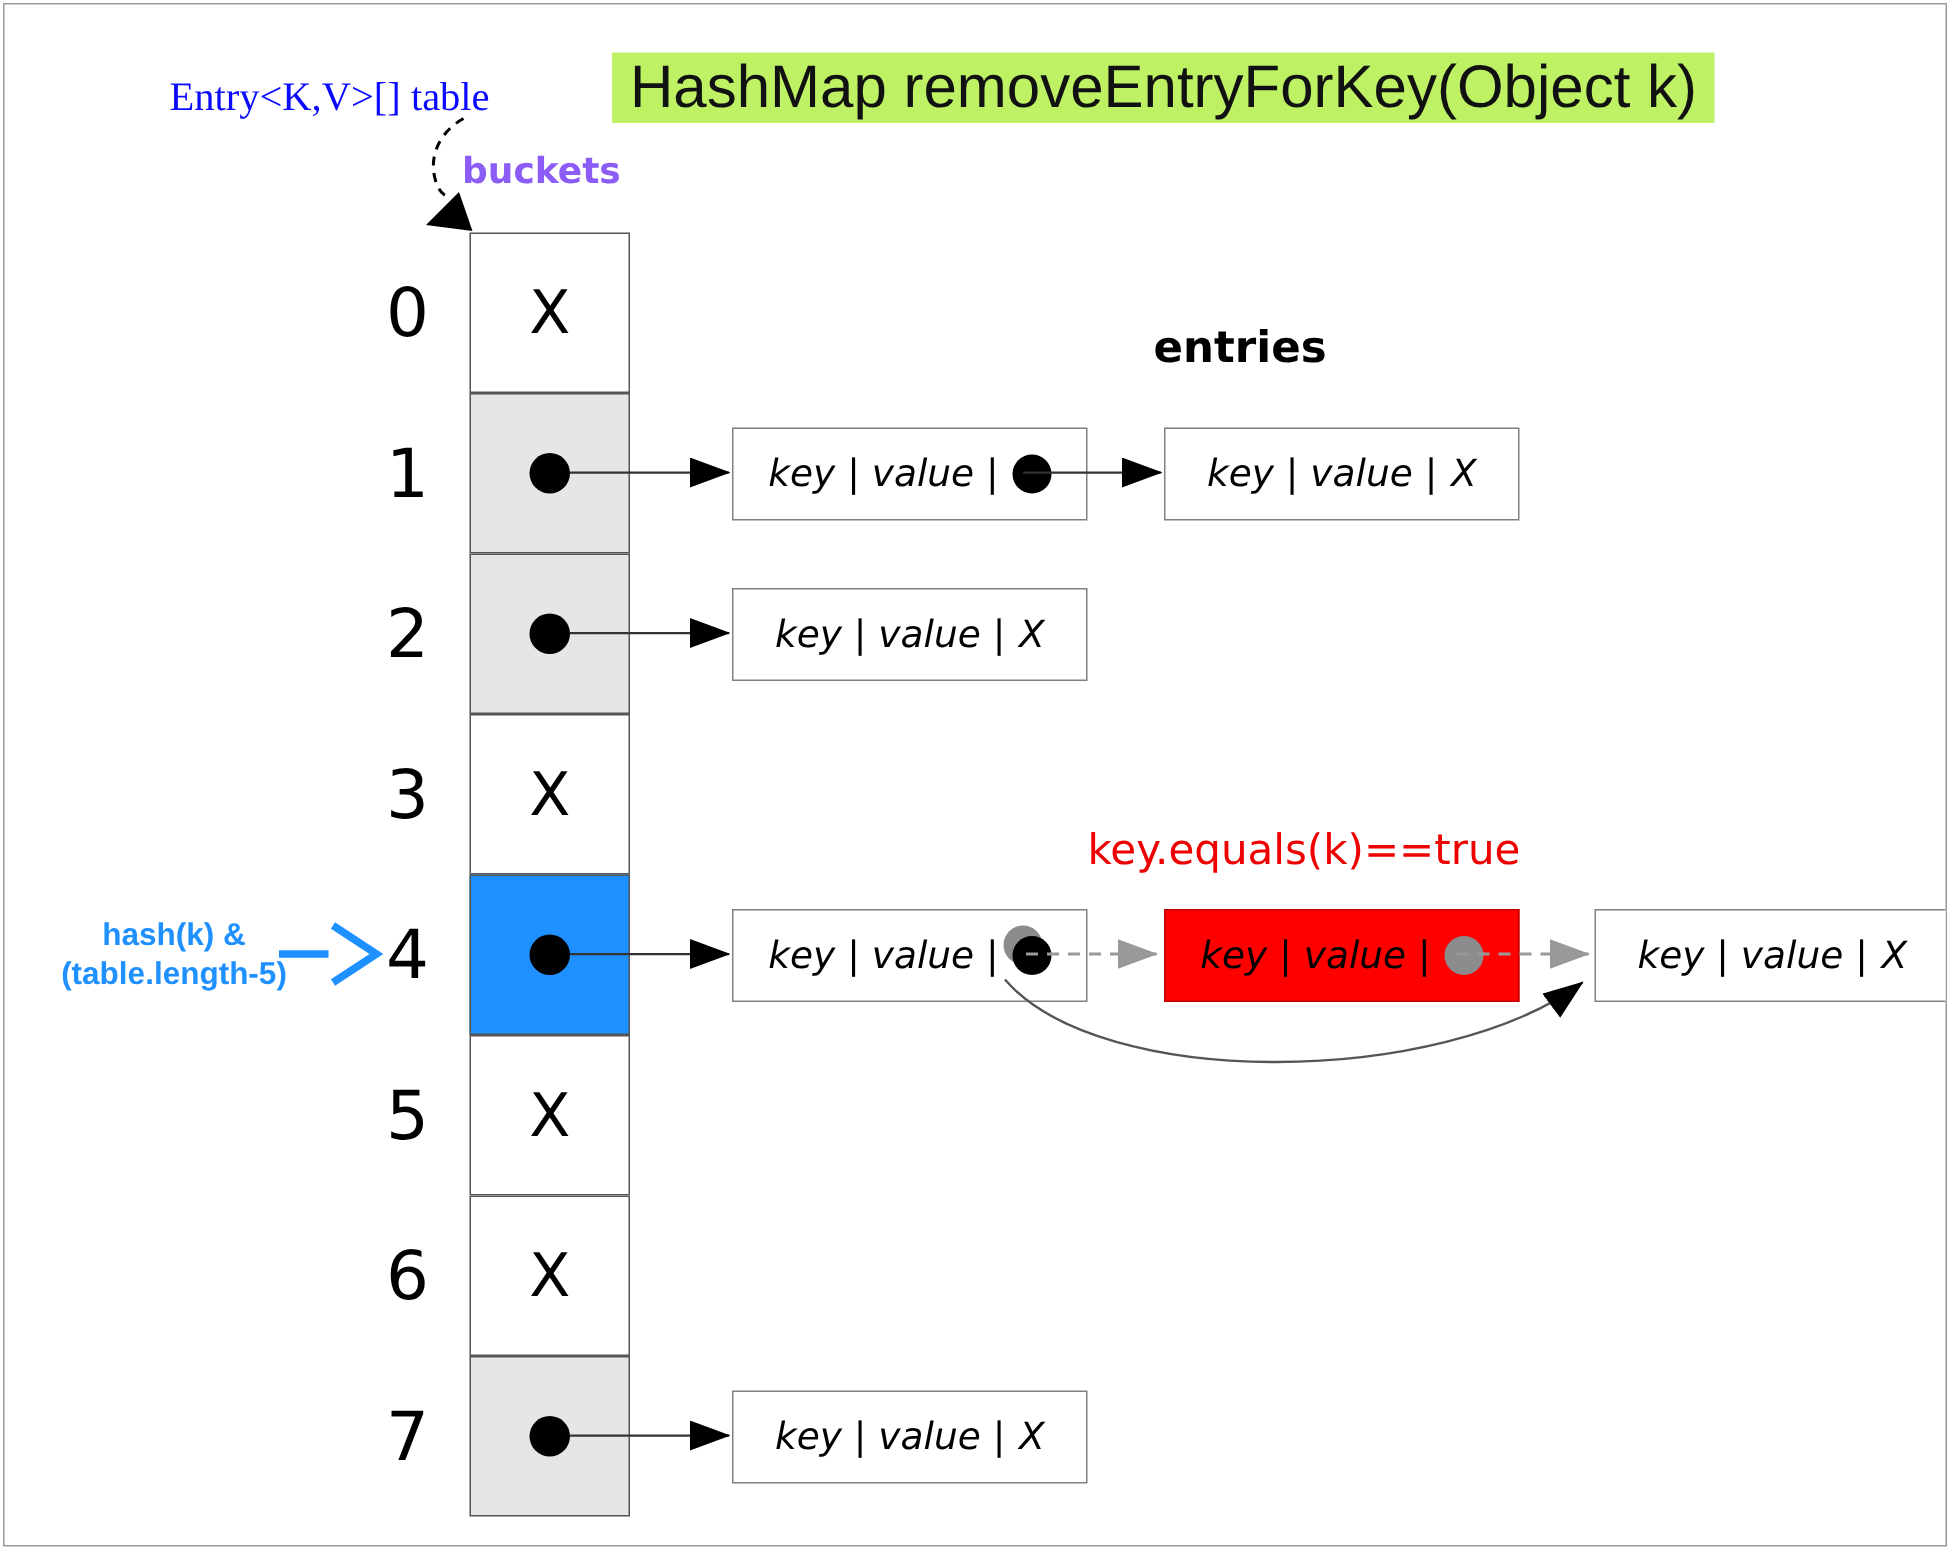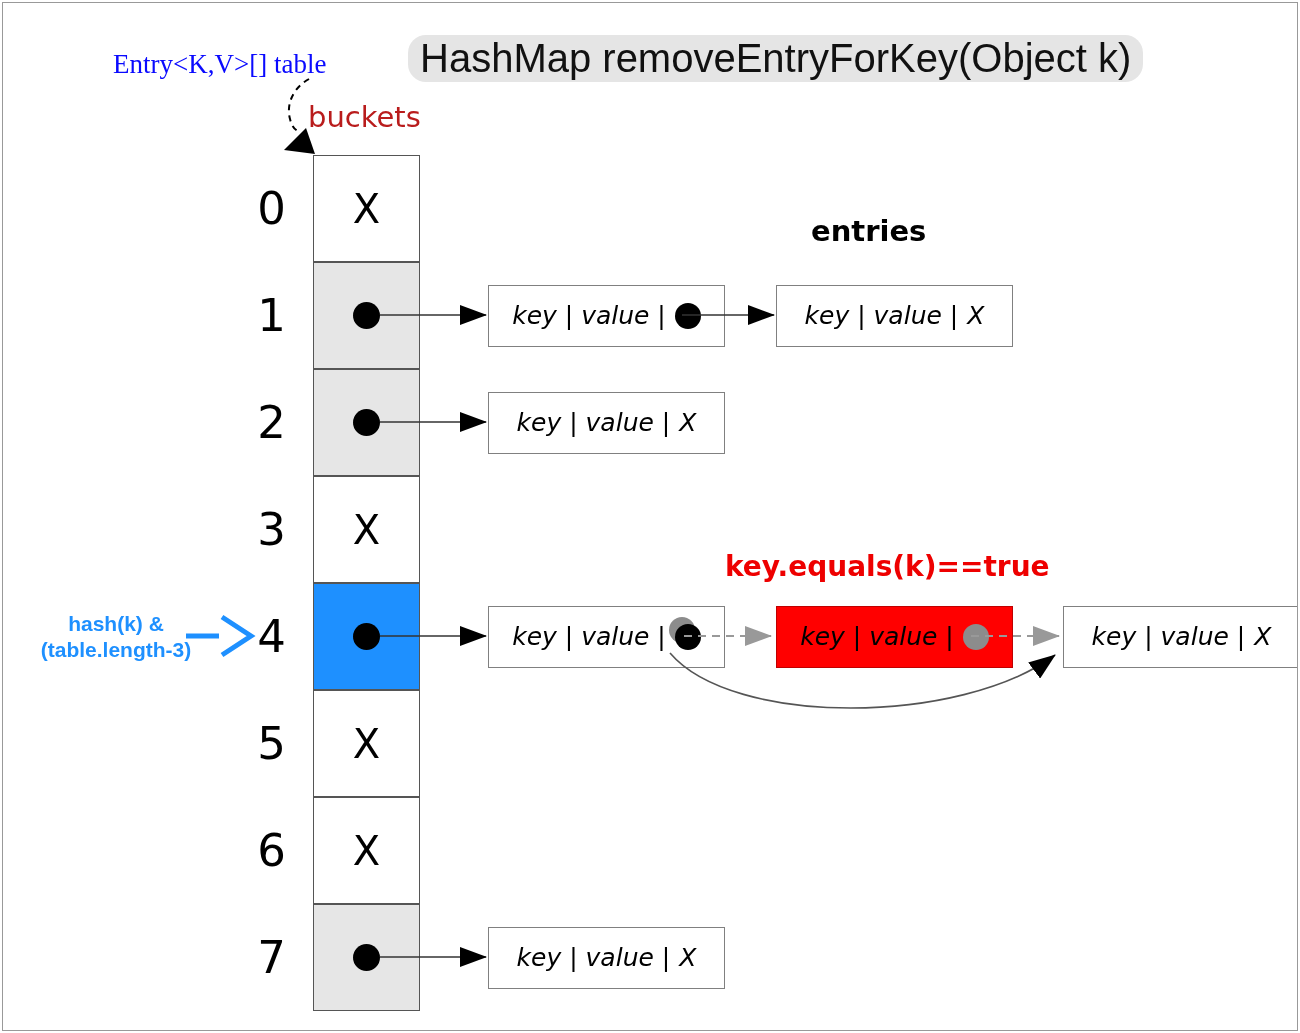--- a/index.html
+++ b/index.html
@@ -5,23 +5,23 @@
   html,body{margin:0;padding:0;background:#fff;font-family:"DejaVu Sans",sans-serif;}
   #canvas{position:relative;width:1294px;height:1027px;margin:2px;border:1px solid #999;background:#fff;overflow:hidden;}
 
   
   #title{position:absolute;left:405px;top:32px;z-index:4;background:#e0e0e0;padding:1px 12px;
          font-family:"Liberation Sans",sans-serif;font-size:40px;color:#111;white-space:nowrap;}
 
   
   #table-ref{position:absolute;left:110px;top:46px;z-index:4;font-family:"Liberation Sans",sans-serif;
              font-size:27px;white-space:nowrap;}
-  #buckets-label{position:absolute;left:305px;top:97px;z-index:4;font-size:29px;font-weight:normal;color:#b91c1c;}
-  #entries-label{position:absolute;left:808px;top:211px;z-index:4;font-size:29px;font-weight:bold;color:#000;}
-  #key-equals-label{position:absolute;left:722px;top:547px;z-index:4;font-size:28px;font-weight:bold;white-space:nowrap;}
+  #buckets-label{position:absolute;left:305px;top:97px;z-index:4;font-size:24px;font-weight:bold;color:#8b5cf6;}
+  #entries-label{position:absolute;left:766px;top:211px;z-index:4;font-size:29px;font-weight:bold;color:#000;}
+  #key-equals-label{position:absolute;left:722px;top:547px;z-index:4;font-size:28px;font-weight:normal;white-space:nowrap;}
   #hash-label{position:absolute;left:14px;top:608px;width:198px;z-index:4;text-align:center;
               font-family:"Liberation Sans",sans-serif;font-size:21px;font-weight:bold;line-height:26px;}
 
   
   .cell{position:absolute;width:107px;height:107px;border:1px solid #555;box-sizing:border-box;
         display:flex;align-items:center;justify-content:center;z-index:2;}
   .idx{position:absolute;left:225px;width:58px;height:107px;display:flex;align-items:center;
        justify-content:flex-end;font-size:45px;color:#000;z-index:2;}
   .xmark{font-size:40px;color:#000;}
   .dot{width:27px;height:27px;border-radius:50%;background:#000;}
@@ -37,29 +37,29 @@
   .shadow-wrap .b{position:absolute;left:0;top:0;width:26px;height:26px;border-radius:50%;background:#000;}
   .xnull{font-style:italic;}
 
   #arrows{position:absolute;left:0;top:0;z-index:3;pointer-events:none;}
 </style>
 </head>
 <body>
 
 <div id="canvas">
 
-  <div id="title" style="background: #e5e5e5; border-radius: 18px;">HashMap removeEntryForKey(Object k)</div>
+  <div id="title" style="background: #bef264;">HashMap removeEntryForKey(Object k)</div>
 
   <div id="table-ref" style="color: rgb(10, 10, 255); font-family: Liberation Serif, serif;">Entry&lt;K,V&gt;[] table</div>
   <div id="buckets-label">buckets</div>
   <div id="entries-label">entries</div>
   <div id="key-equals-label" style="color: rgb(238, 0, 0);">key.equals(k)==true</div>
   <div id="hash-label" style="color: rgb(30, 144, 255);">
     <div>hash(k) &amp;</div>
-    <div>(table.length-3)</div>
+    <div>(table.length-5)</div>
   </div>
 
   <div id="bucket-array">
       <div class="idx" style="top: 152px;">0</div>
       <div class="cell" style="left: 310px; top: 152px; background: rgb(255, 255, 255);">
         <span class="xmark">X</span>
       </div>
       <div class="idx" style="top: 259px;">1</div>
       <div class="cell" style="left: 310px; top: 259px; background: rgb(230, 230, 230);">
         <span class="dot"></span>

